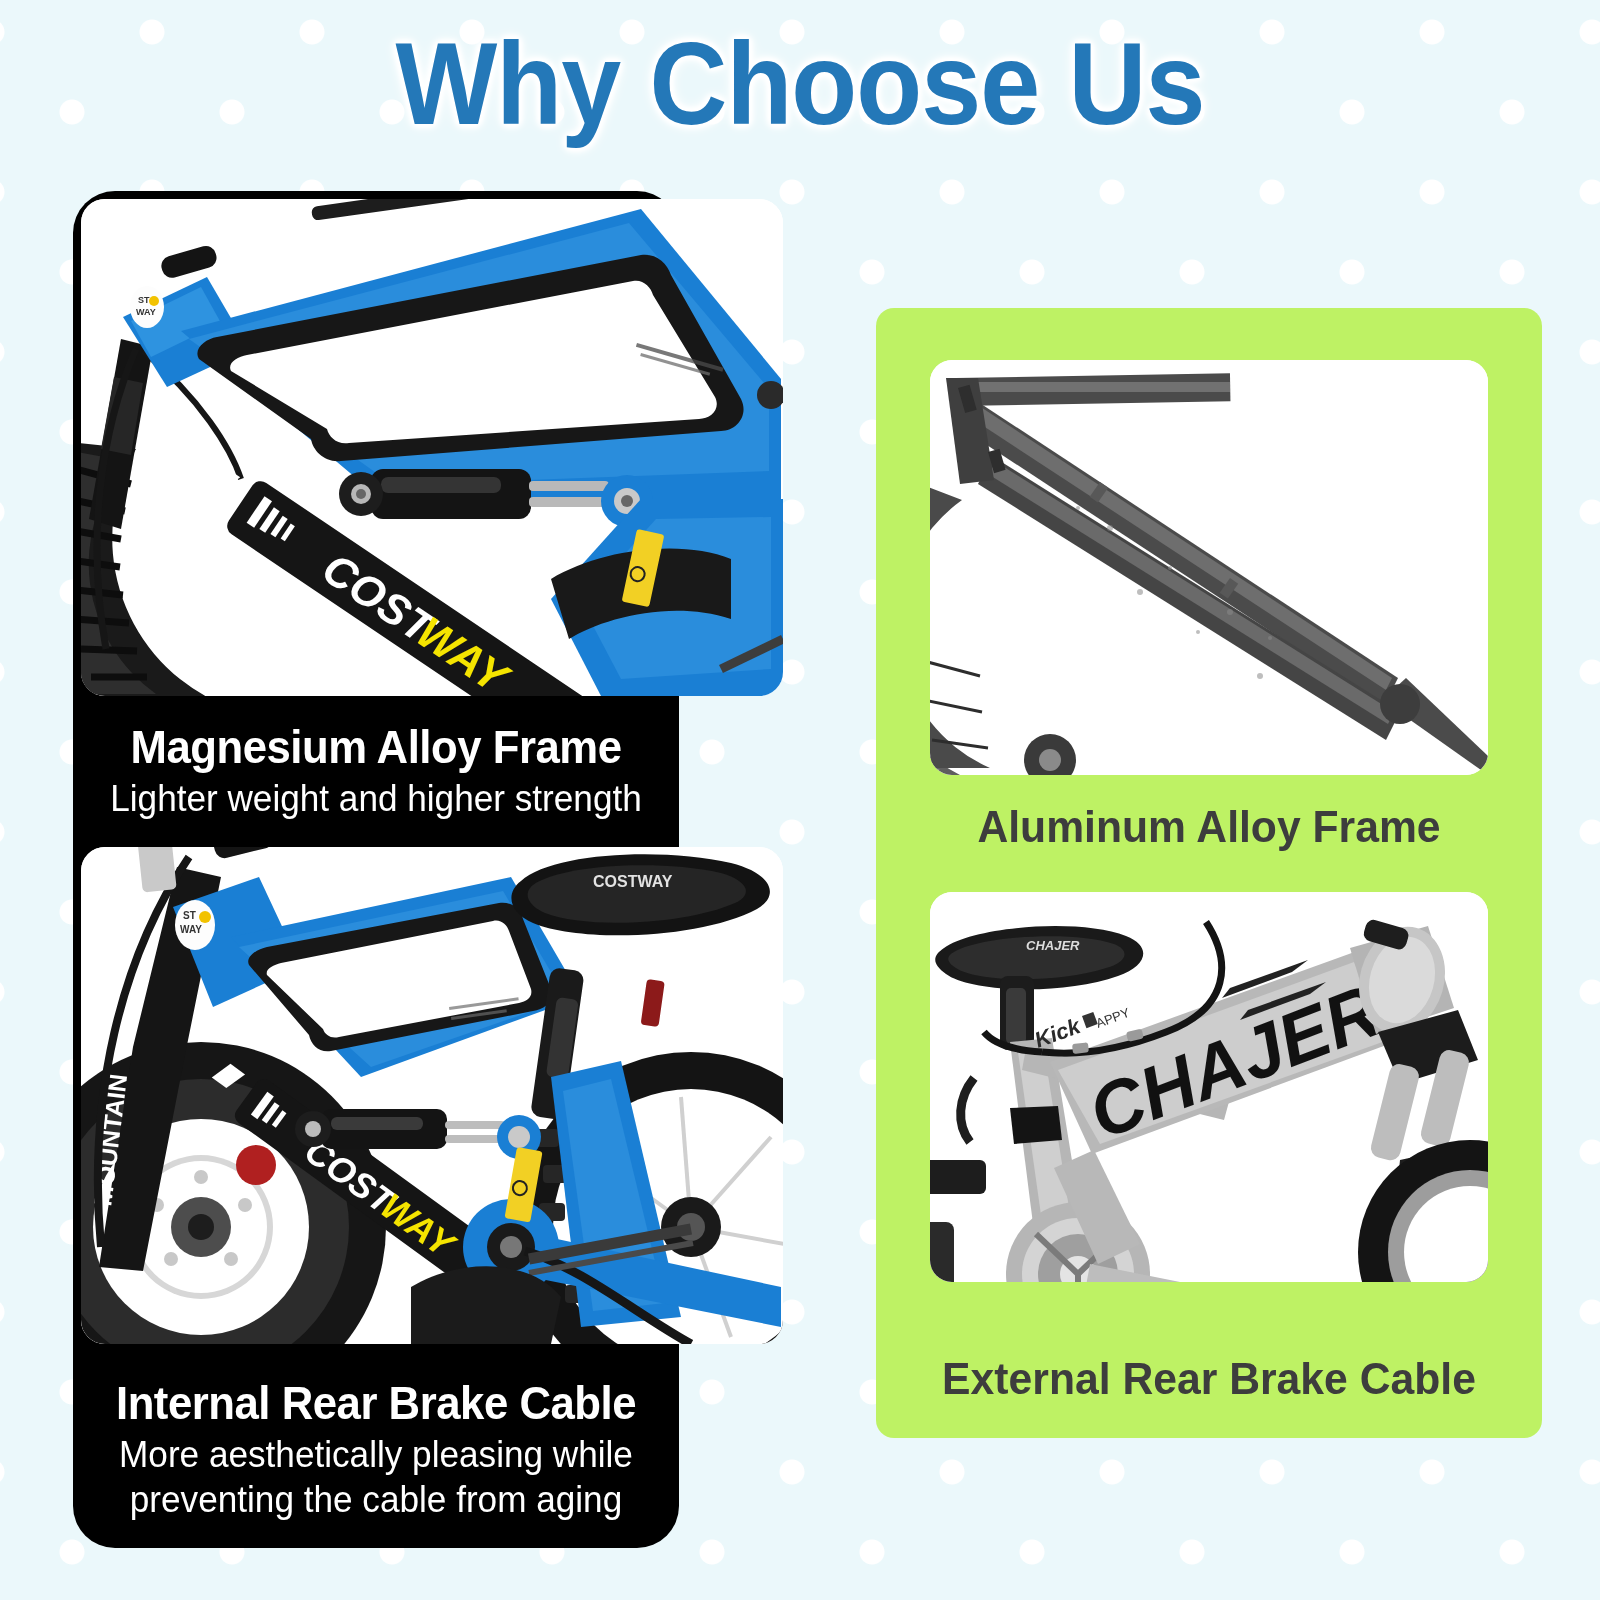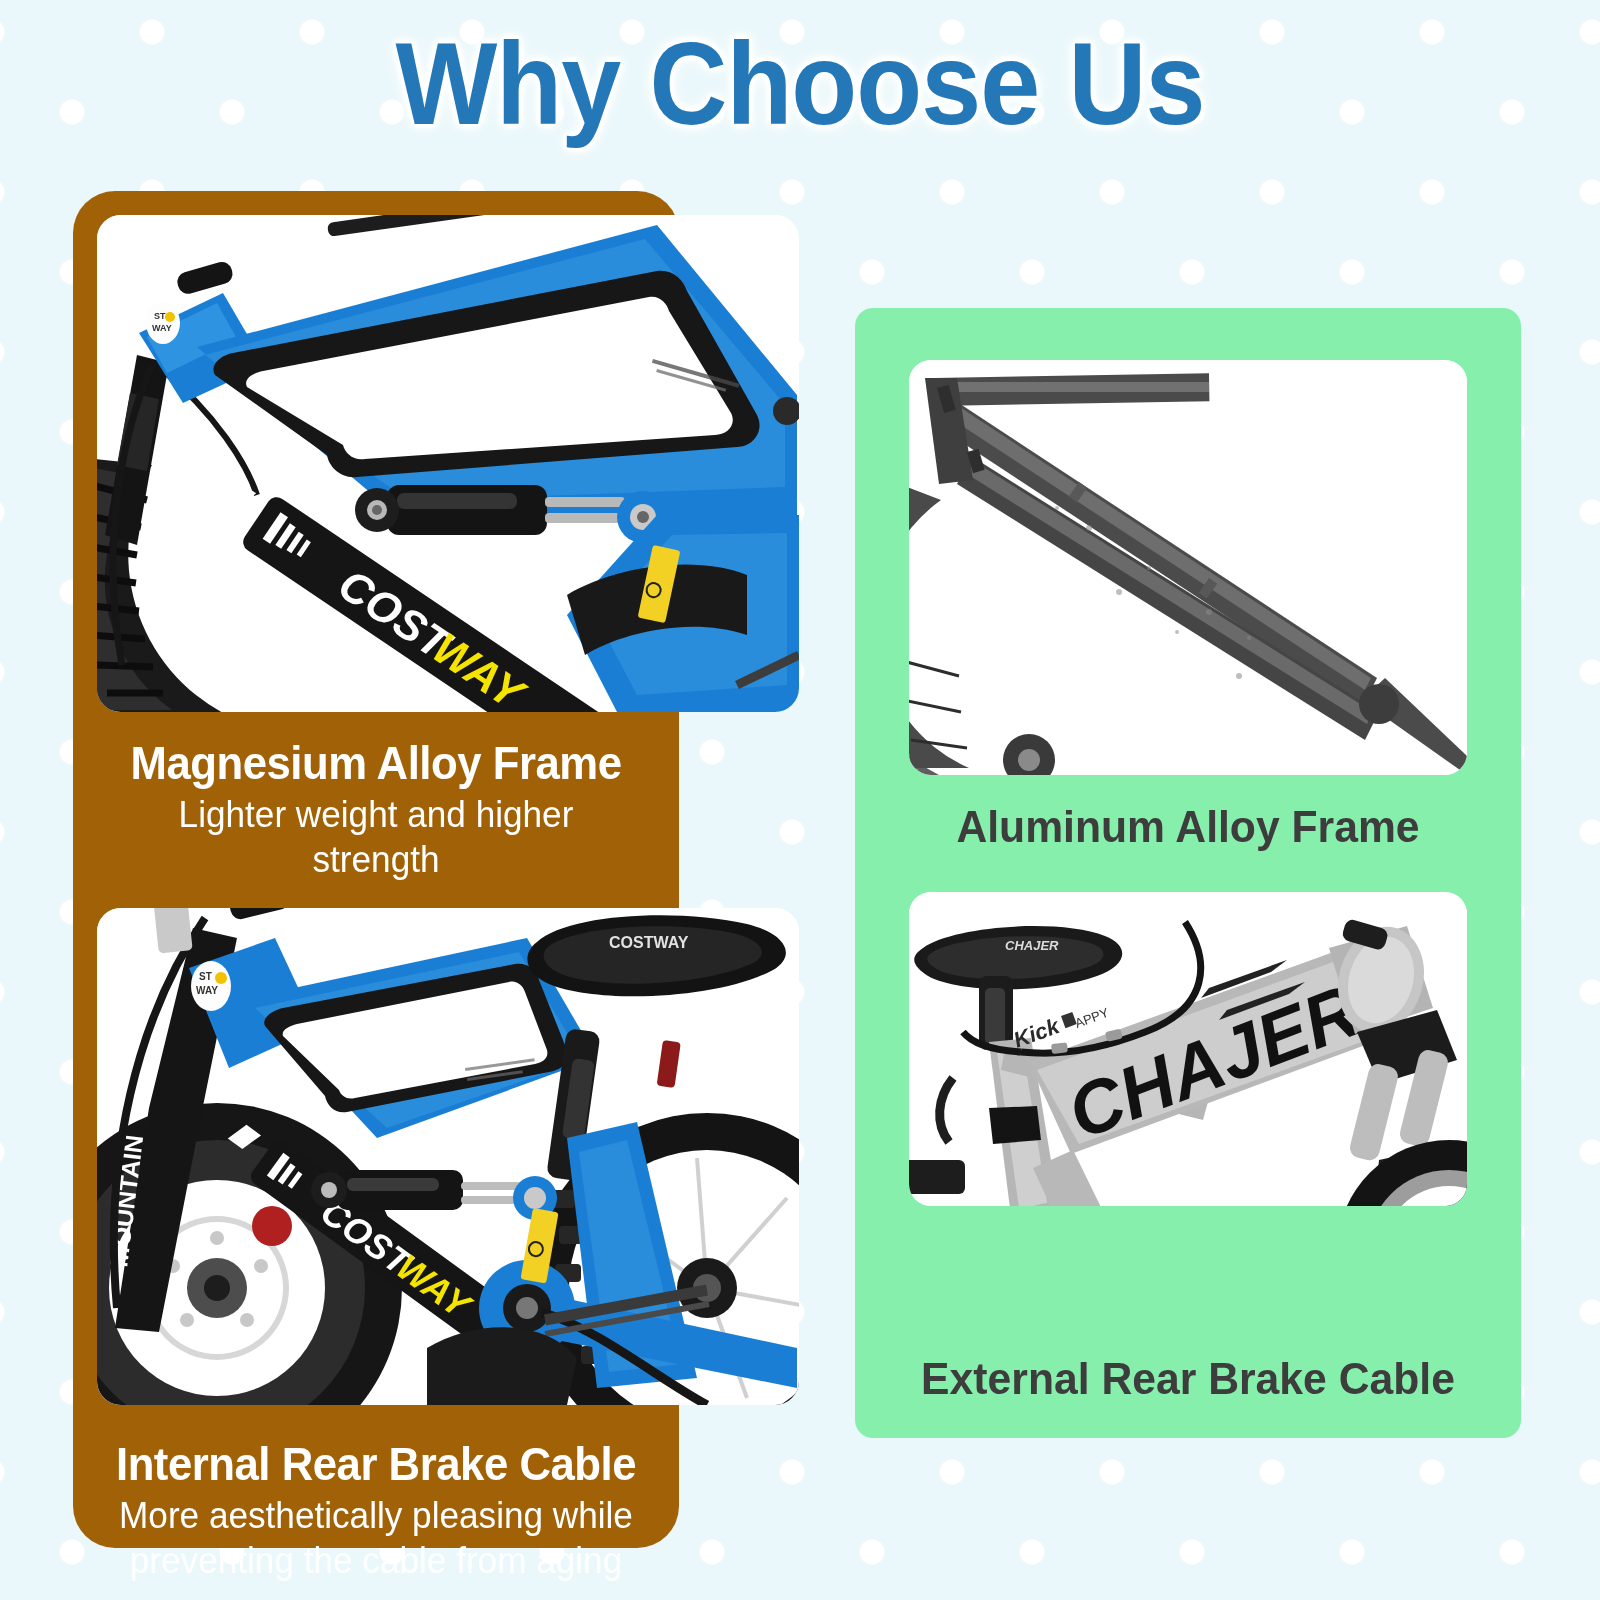--- a/index.html
+++ b/index.html
@@ -35,23 +35,23 @@
       0 0 16px #ffffff, 0 0 12px #ffffff, 0 0 8px #ffffff,
       3px 0 6px #ffffff, -3px 0 6px #ffffff,
       0 3px 6px #ffffff, 0 -3px 6px #ffffff;
     white-space:nowrap;
   }
   
   #left-panel {
     position:absolute;
     left:73px; top:191px;
     width:606px; height:1357px;
-    background:#a16207;
+    background:#000000;
     border-radius:42px;
-    padding:24px;
+    padding:8px;
   }
   .photo-card {
     background:#ffffff;
     border-radius:24px;
     overflow:hidden;
     position:relative;
   }
   #left-photo-1 { width:702px; height:497px; }
   #left-photo-2 { width:702px; height:497px; }
   .blue-caption { text-align:center; color:#ffffff; }
@@ -61,34 +61,34 @@
   }
   .blue-caption .cap-sub {
     font-size:37px; line-height:45px; font-weight:normal;
     transform:scaleX(0.95);
   }
   #left-cap-1 { margin-top:22px; margin-bottom:26px; }
   #left-cap-2 { margin-top:30px; }
   
   #right-panel {
     position:absolute;
-    left:855px; top:308px;
+    left:876px; top:308px;
     width:666px; height:1130px;
-    background:#86efac;
+    background:#bef264;
     border-radius:18px;
     padding:0;
   }
   #right-photo-1 {
     position:absolute; left:54px; top:52px;
     width:558px; height:415px;
     background:#ffffff; border-radius:22px; overflow:hidden;
   }
   #right-photo-2 {
     position:absolute; left:54px; top:584px;
-    width:558px; height:314px;
+    width:558px; height:390px;
     background:#ffffff; border-radius:22px; overflow:hidden;
   }
   .gray-caption {
     position:absolute; left:0; width:666px; text-align:center;
     color:#3d3d3d; font-weight:bold; font-size:44px; line-height:54px;
     transform:scaleX(0.97);
   }
   #right-cap-1 { top:492px; }
   #right-cap-2 { top:1044px; }
   svg { display:block; }

